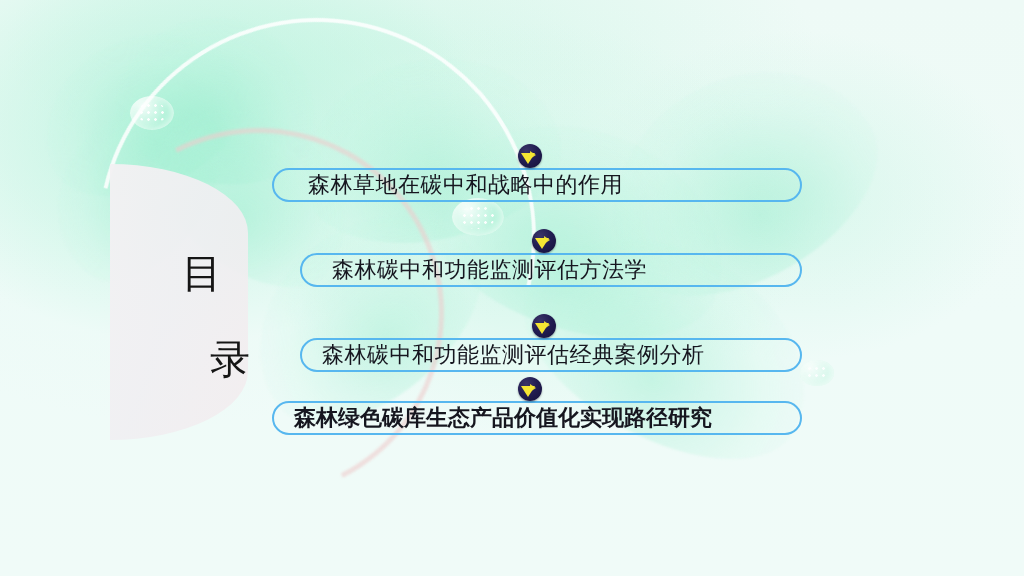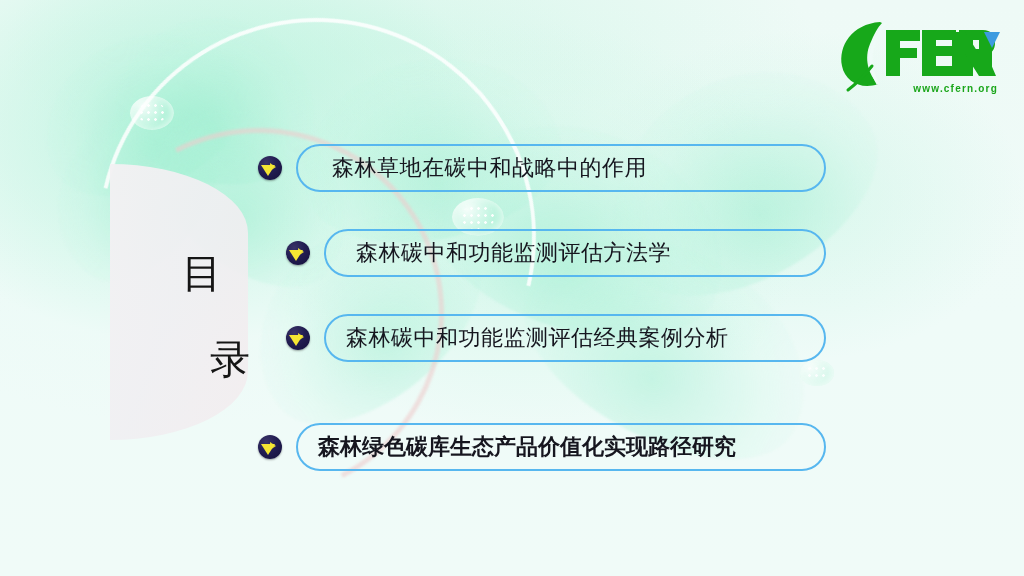--- a/index.html
+++ b/index.html
@@ -131,25 +131,26 @@
     left: 0;
     top: 0;
     width: 1024px;
     height: 576px;
   }
   .toc-row {
     position: absolute;
     display: flex;
     align-items: center;
     height: 48px;
+    flex-direction: column;
   }
   .row-1 { left: 258px; top: 144px; }
   .row-2 { left: 286px; top: 229px; }
   .row-3 { left: 286px; top: 314px; }
-  .row-4 { left: 258px; top: 423px; }
+  .row-4 { left: 258px; top: 377px; }
 
   .bullet {
     position: relative;
     flex: 0 0 auto;
     width: 24px;
     height: 24px;
     border-radius: 50%;
     background: radial-gradient(circle at 34% 28%, #3a3468 0%, #221d52 45%, #14103a 100%);
     box-shadow: 0 1px 2px rgba(0,0,0,0.35);
     overflow: hidden;
@@ -286,39 +287,14 @@
         <span class="wedge"></span>
           <span class="wedge2"></span>
       </span>
       <span class="pill pill-4">
         <span class="pill-text">森林绿色碳库生态产品价值化实现路径研究</span>
       </span>
     </div>
 
   </div>
 
-  <div class="logo">
-    <svg width="168" height="84" viewBox="0 0 168 84" xmlns="http://www.w3.org/2000/svg" aria-hidden="true">
-
-      <g>
-        <path d="M46 8 C 18 10, 4 32, 8 52 C 11 68, 28 76, 44 70 C 34 60, 30 44, 36 30 C 40 20, 44 13, 48 9 Z" fill="#17a81a"></path>
-        <path d="M44 70 C 38 60, 34 44, 40 30 C 44 20, 48 13, 52 9" fill="none" stroke="#effbf8" stroke-width="3"></path>
-        <path d="M14 76 C 22 70, 30 62, 38 52" fill="none" stroke="#17a81a" stroke-width="3" stroke-linecap="round"></path>
-      </g>
-
-      <g fill="#17a81a">
-
-        <path d="M52 16 L86 16 L86 27 L66 27 L66 34 L83 34 L83 44 L66 44 L66 62 L52 62 Z"></path>
-
-        <path d="M88 16 L122 16 L122 26 L102 26 L102 32 L119 32 L119 42 L102 42 L102 52 L123 52 L123 62 L88 62 Z"></path>
-
-        <path d="M125 16 L149 16 C157 16, 161 21, 161 29 C161 35, 158 39, 153 41 L162 62 L148 62 L141 44 L139 44 L139 62 L125 62 Z M139 26 L139 35 L145 35 C148 35, 149 33, 149 30 C149 27, 148 26, 145 26 Z"></path>
-      </g>
-
-      <g>
-        <path d="M120 62 L133 62 L133 40 L147 62 L160 62 L160 18 L147 18 L147 40 L133 18 L120 18 Z" fill="#17a81a" transform="translate(-2,0)"></path>
-        <path d="M150 18 L166 18 L158 34 Z" fill="#3d9be0"></path>
-      </g>
-    </svg>
-    <span class="logo-url">www.cfern.org</span>
-  </div>
 
 </div>
 
 </body></html>

